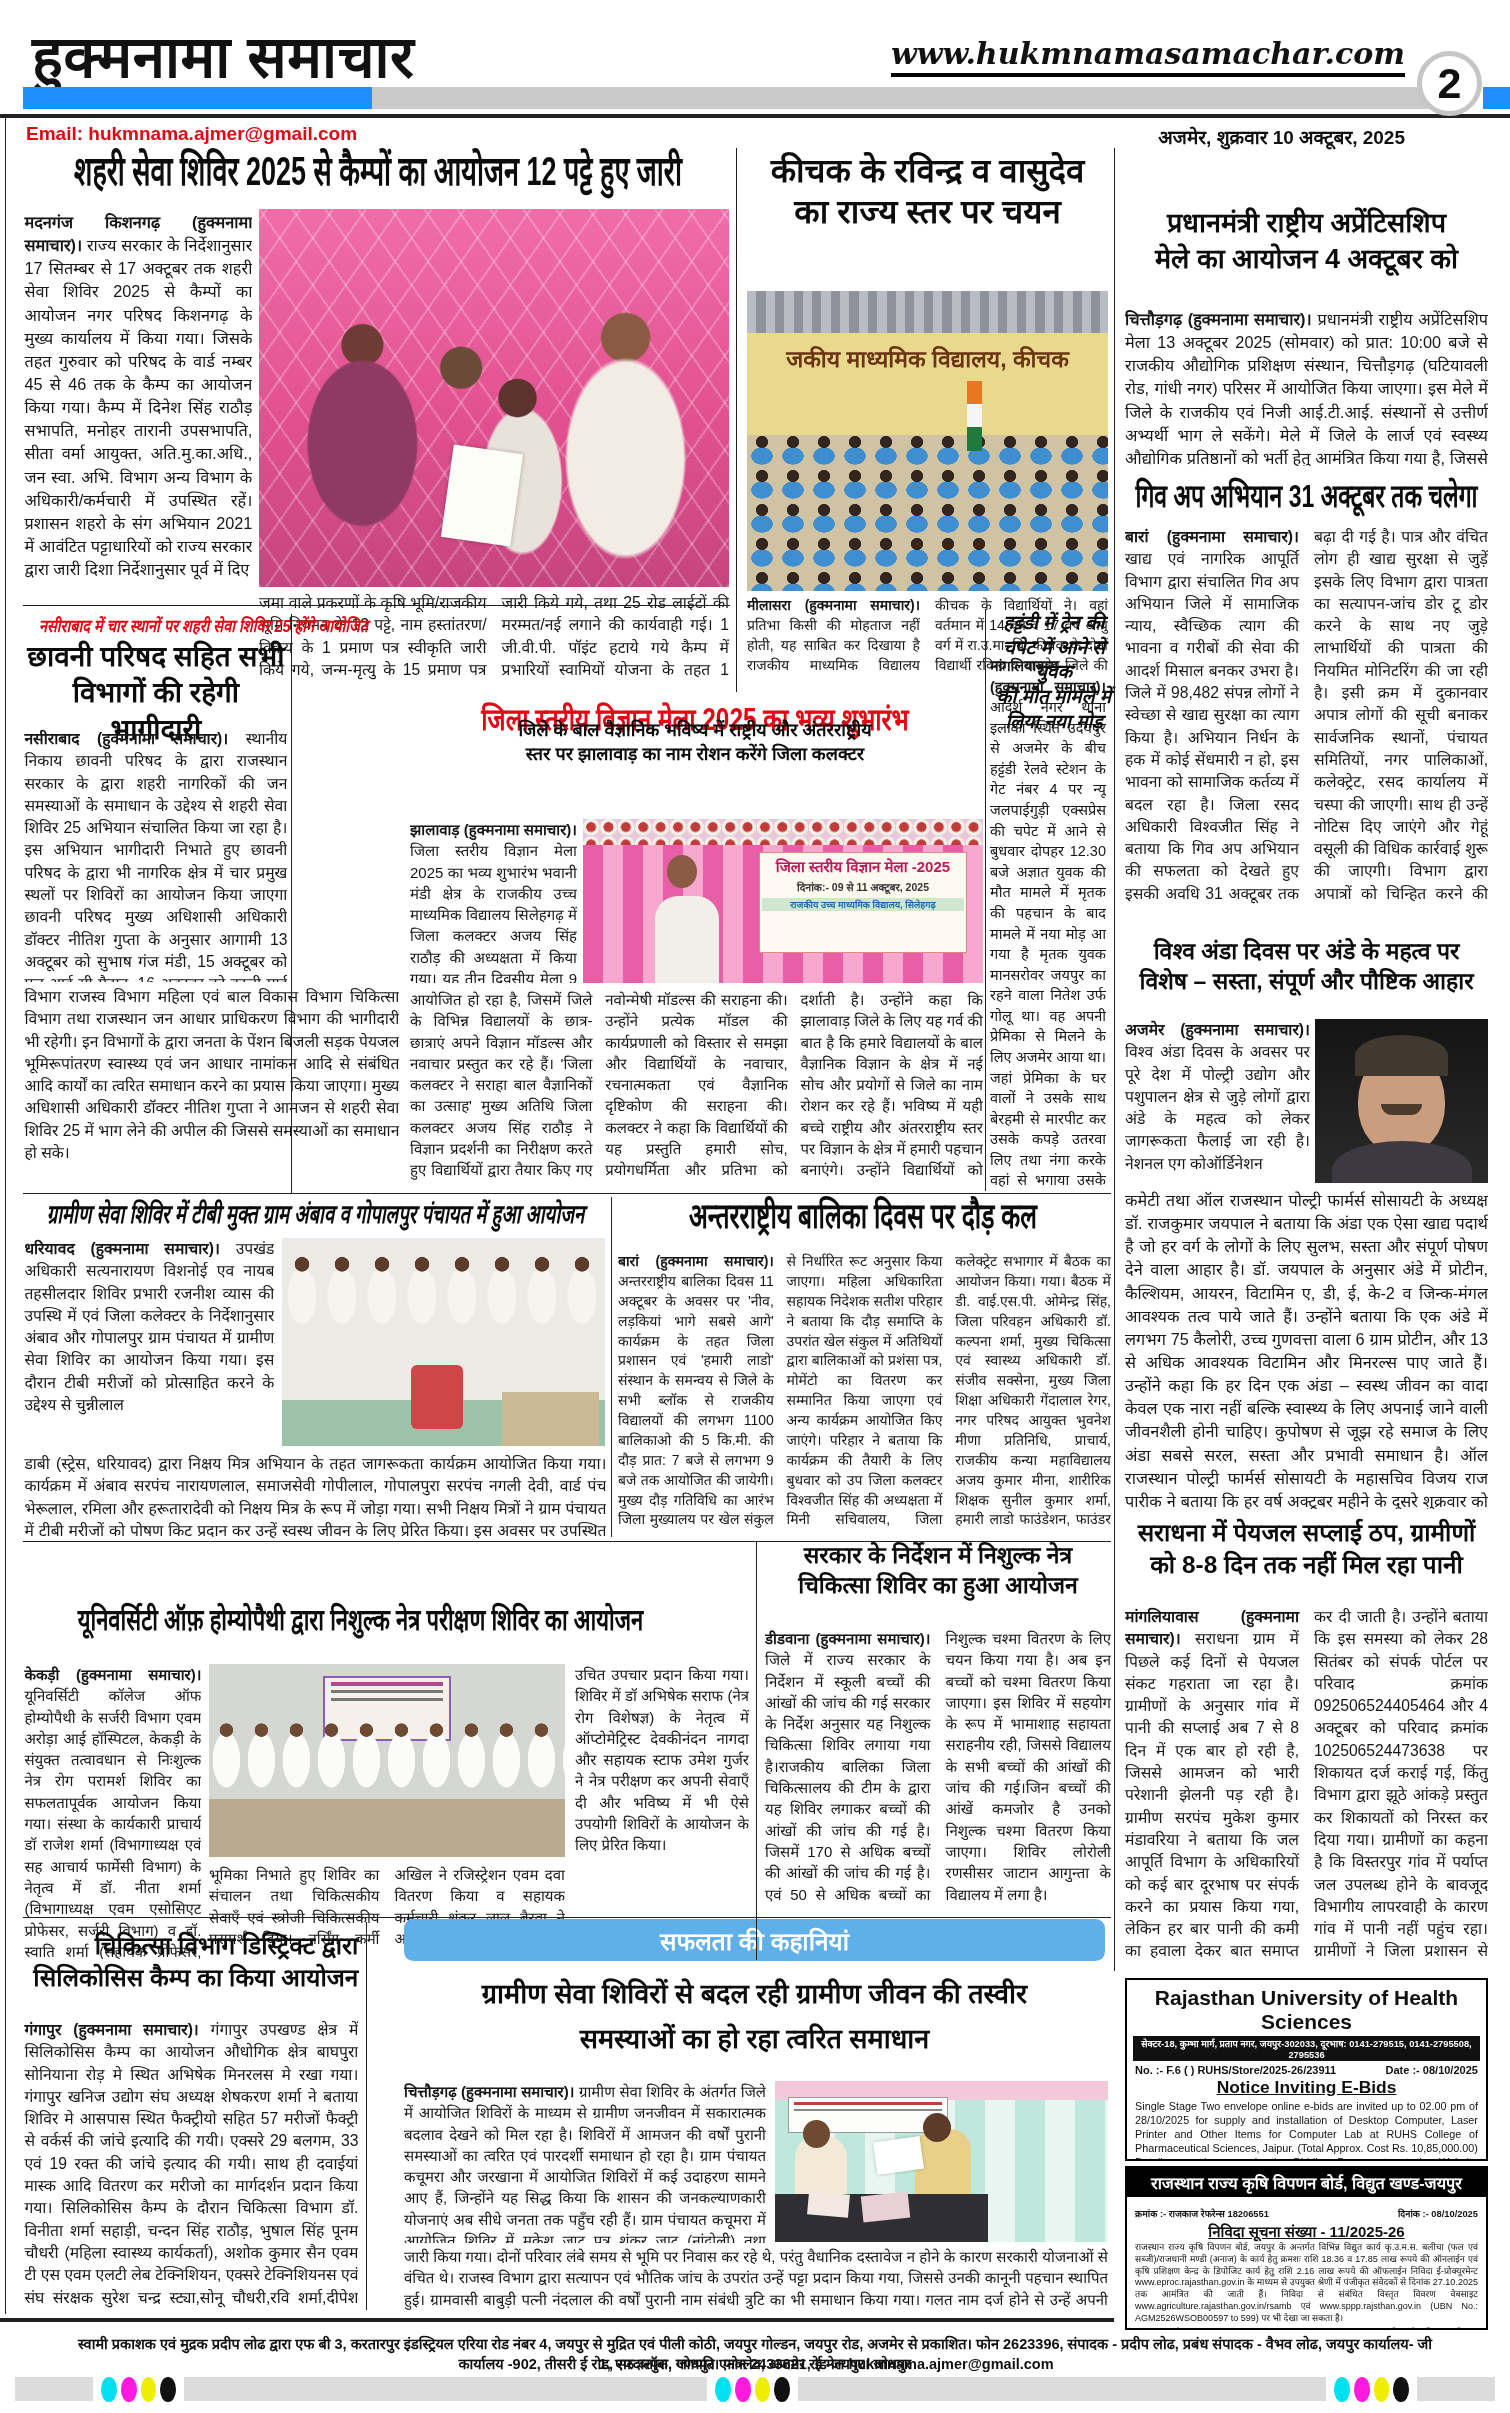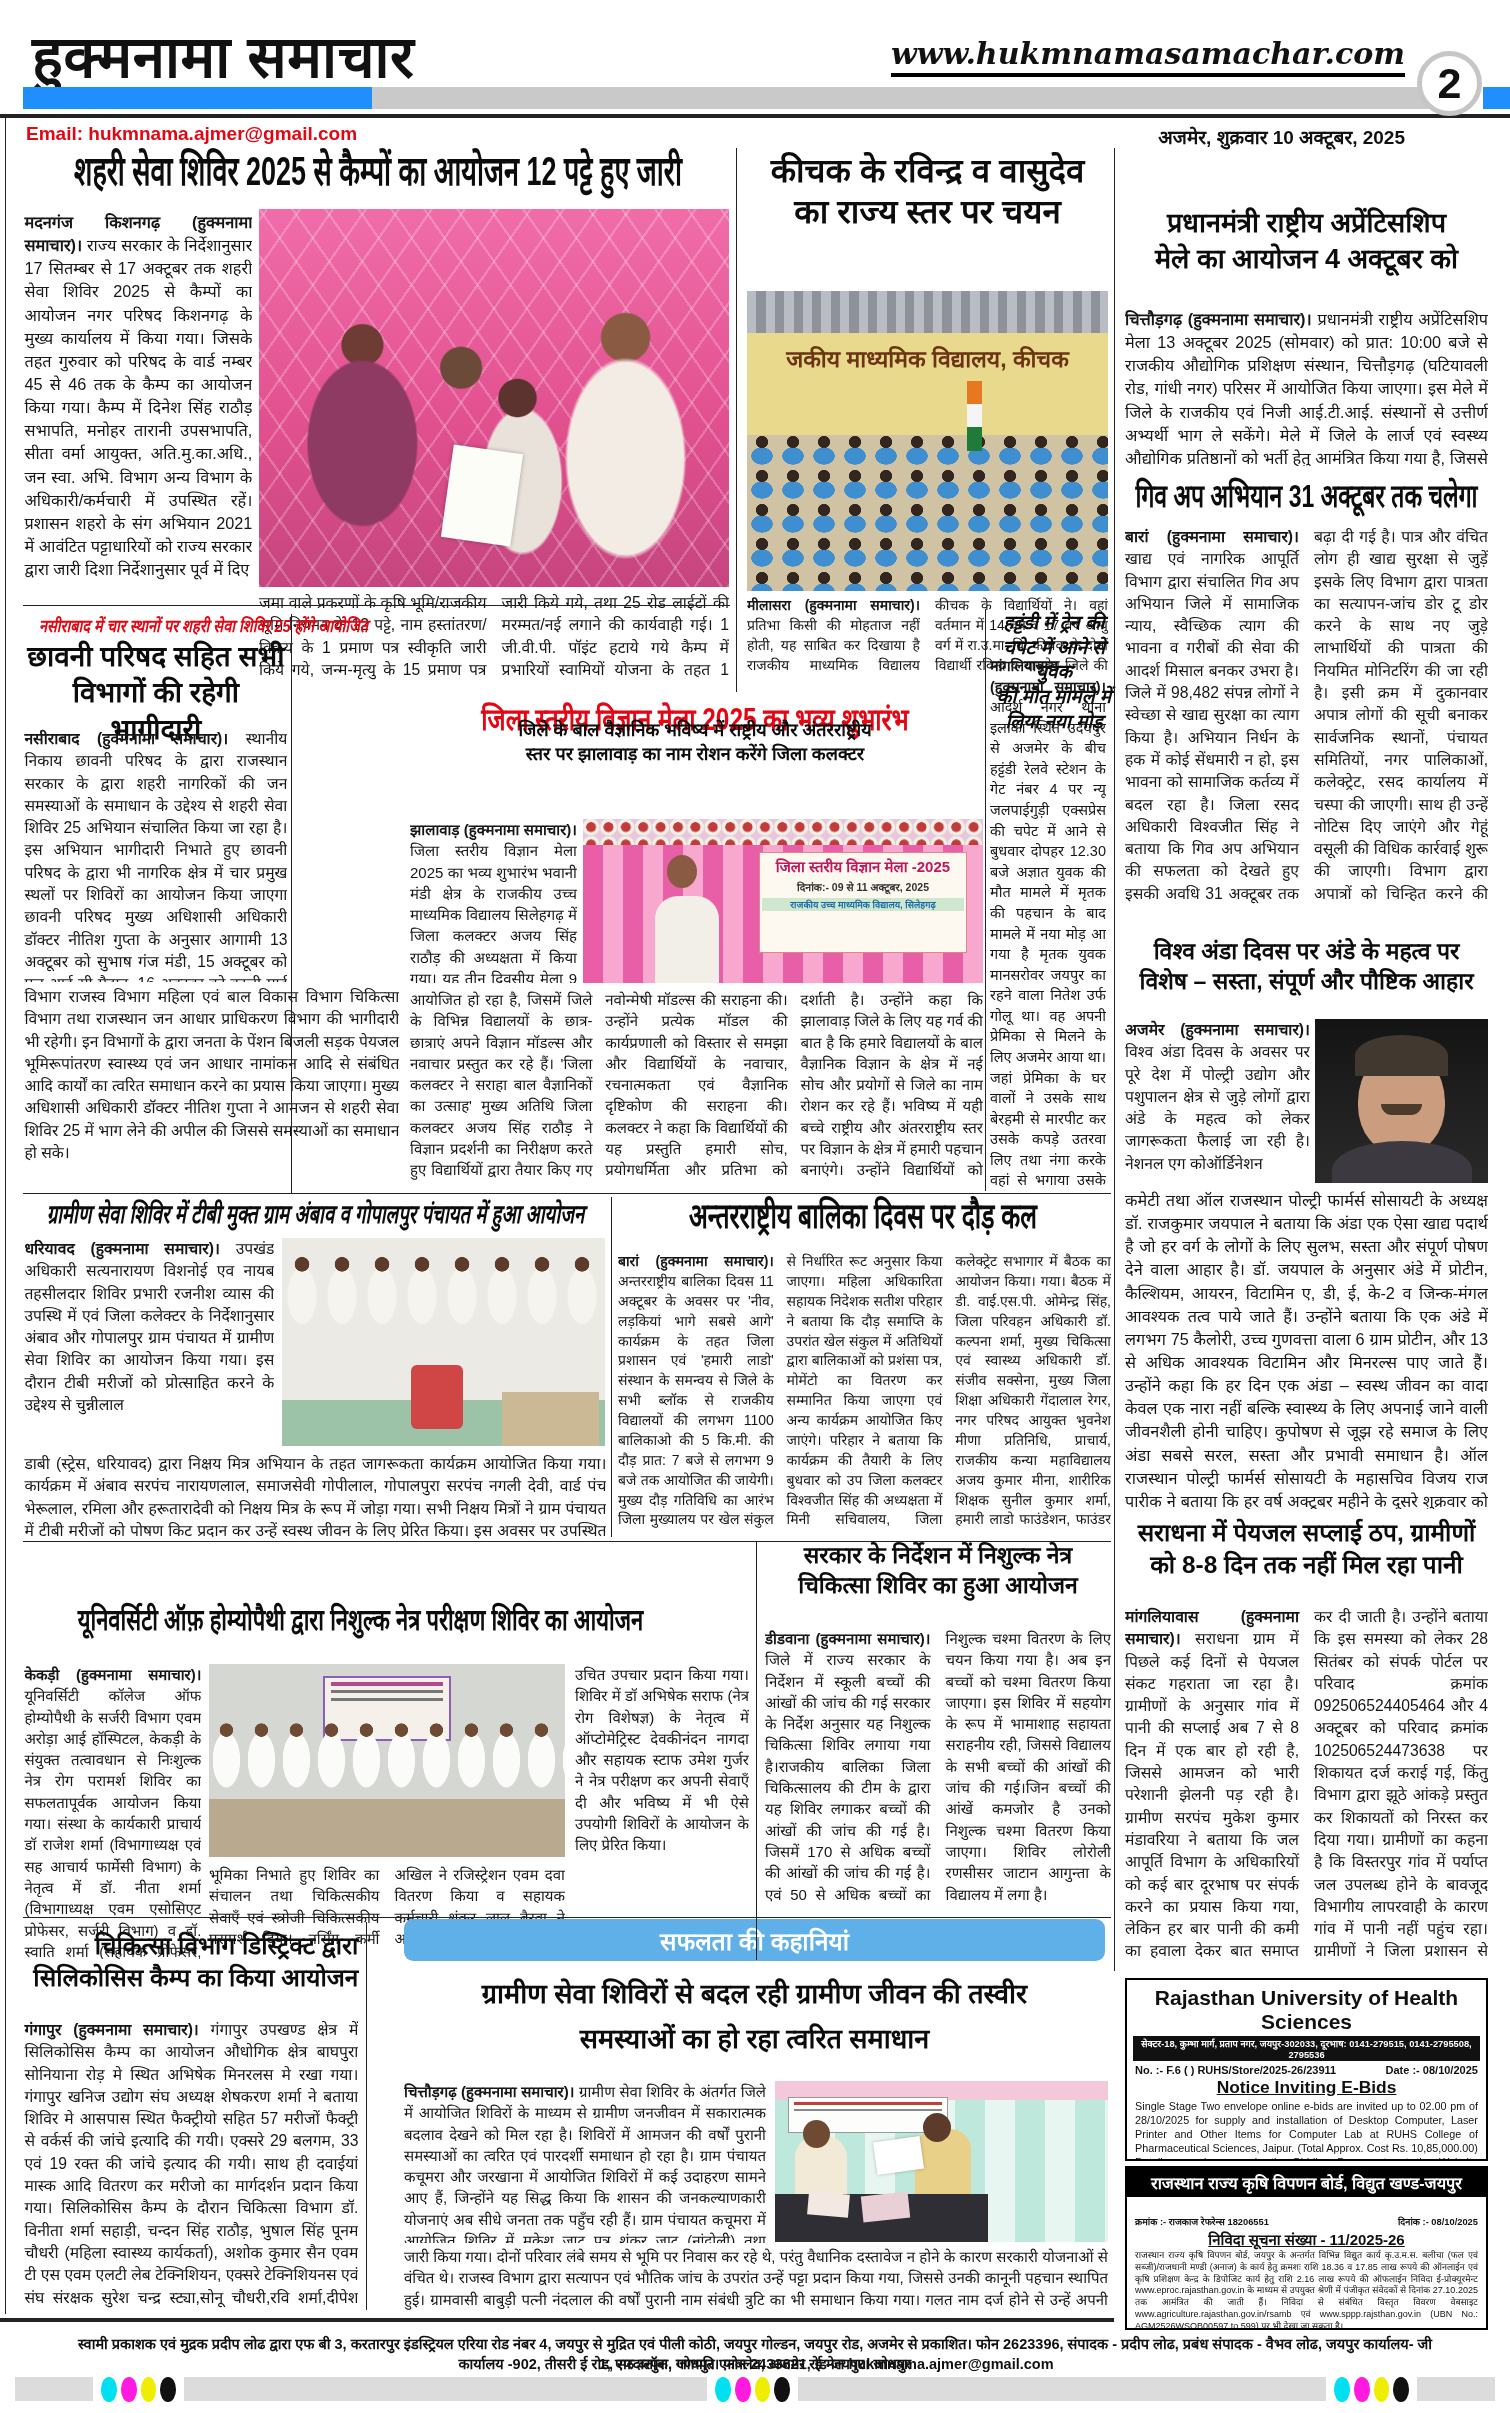--- a/index.html
+++ b/index.html
@@ -235,21 +235,21 @@
     <div class="notice-row" style="font-size:11px;margin-top:2.3px;">
       <span>No. :- F.6 ( ) RUHS/Store/2025-26/23911</span>
       <span>Date :- 08/10/2025</span>
     </div>
     <div class="notice-title" style="font-size:17.4px;margin:1.2px 0;">Notice Inviting E-Bids</div>
     <div class="notice-body" style="font-size:10.8px;">Single Stage Two envelope online e-bids are invited up to 02.00 pm of 28/10/2025 for supply and installation of Desktop Computer, Laser Printer and Other Items for Computer Lab at RUHS College of Pharmaceutical Sciences, Jaipur. (Total Approx. Cost Rs. 10,85,000.00) Details may be seen in the Bidding Documents at the Website sppp.raj.nic.in or www.ruhsraj.org. or eproc.rajasthan.gov.in</div>
 
   </div>
 
   <div class="abs noticebox" style="left:1125px;top:2166px;width:363px;height:164px;border-width:2.3px;">
-    <div class="blackbar" style="font-size:16.3px;margin:-5.8px -8.1px 18px;padding:3.5px 0;">राजस्थान राज्य कृषि विपणन बोर्ड, विद्युत खण्ड-जयपुर</div>
+    <div class="blackbar" style="font-size:16.3px;margin:-5.8px -8.1px 10px;padding:3.5px 0;">राजस्थान राज्य कृषि विपणन बोर्ड, विद्युत खण्ड-जयपुर</div>
     <div class="notice-row" style="font-size:9.3px;">
       <span>क्रमांक :- राजकाज रेफरेन्स 18206551</span>
       <span>दिनांक :- 08/10/2025</span>
     </div>
     <div class="notice-title" style="font-size:15px;margin:1.2px 0;">निविदा सूचना संख्या - 11/2025-26</div>
     <div class="notice-body" style="font-size:9px;">राजस्थान राज्य कृषि विपणन बोर्ड, जयपुर के अन्तर्गत विभिन्न विद्युत कार्य कृ.उ.म.स. बलीचा (फल एवं सब्जी)/राजधानी मण्डी (अनाज) के कार्य हेतु क्रमशः राशि 18.36 व 17.85 लाख रूपये की ऑनलाईन एवं कृषि प्रशिक्षण केन्द्र के डिपोजिट कार्य हेतु राशि 2.16 लाख रूपये की ऑफलाईन निविदा ई-प्रोक्यूरमेन्ट www.eproc.rajasthan.gov.in के माध्यम से उपयुक्त श्रेणी में पंजीकृत संवेदकों से दिनांक 27.10.2025 तक आमंत्रित की जाती हैं। निविदा से संबंधित विस्तृत विवरण वेबसाइट www.agriculture.rajasthan.gov.in/rsamb एवं www.sppp.rajsthan.gov.in (UBN No.: AGM2526WSOB00597 to 599) पर भी देखा जा सकता है।</div>
     <div class="notice-row" style="font-size:9.3px;margin-top:2.3px;">
       <span>राज.संवाद/सी/25/11770</span>
       <span>अधिशाषी अभियन्ता (विद्युत)</span>
     </div>

